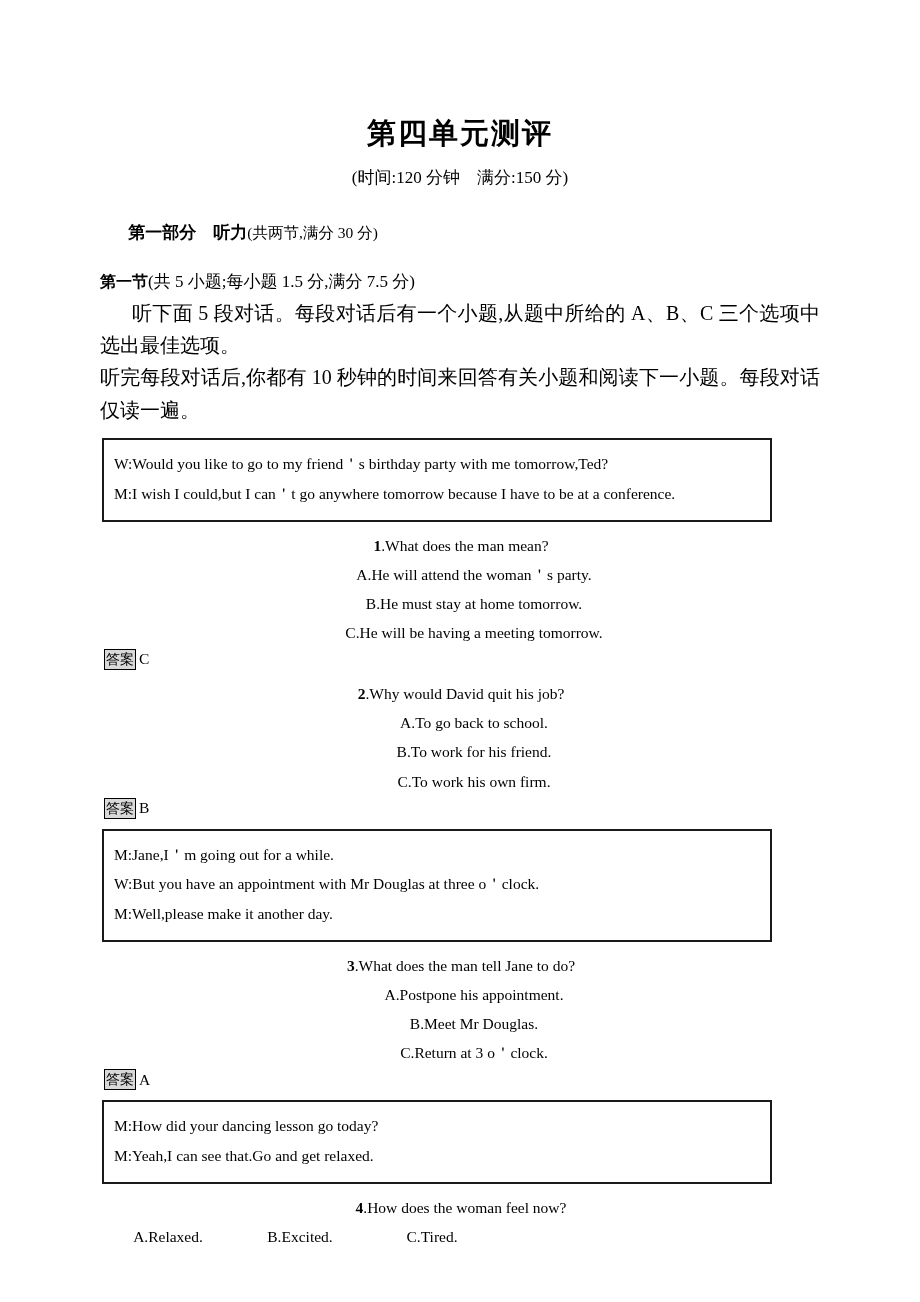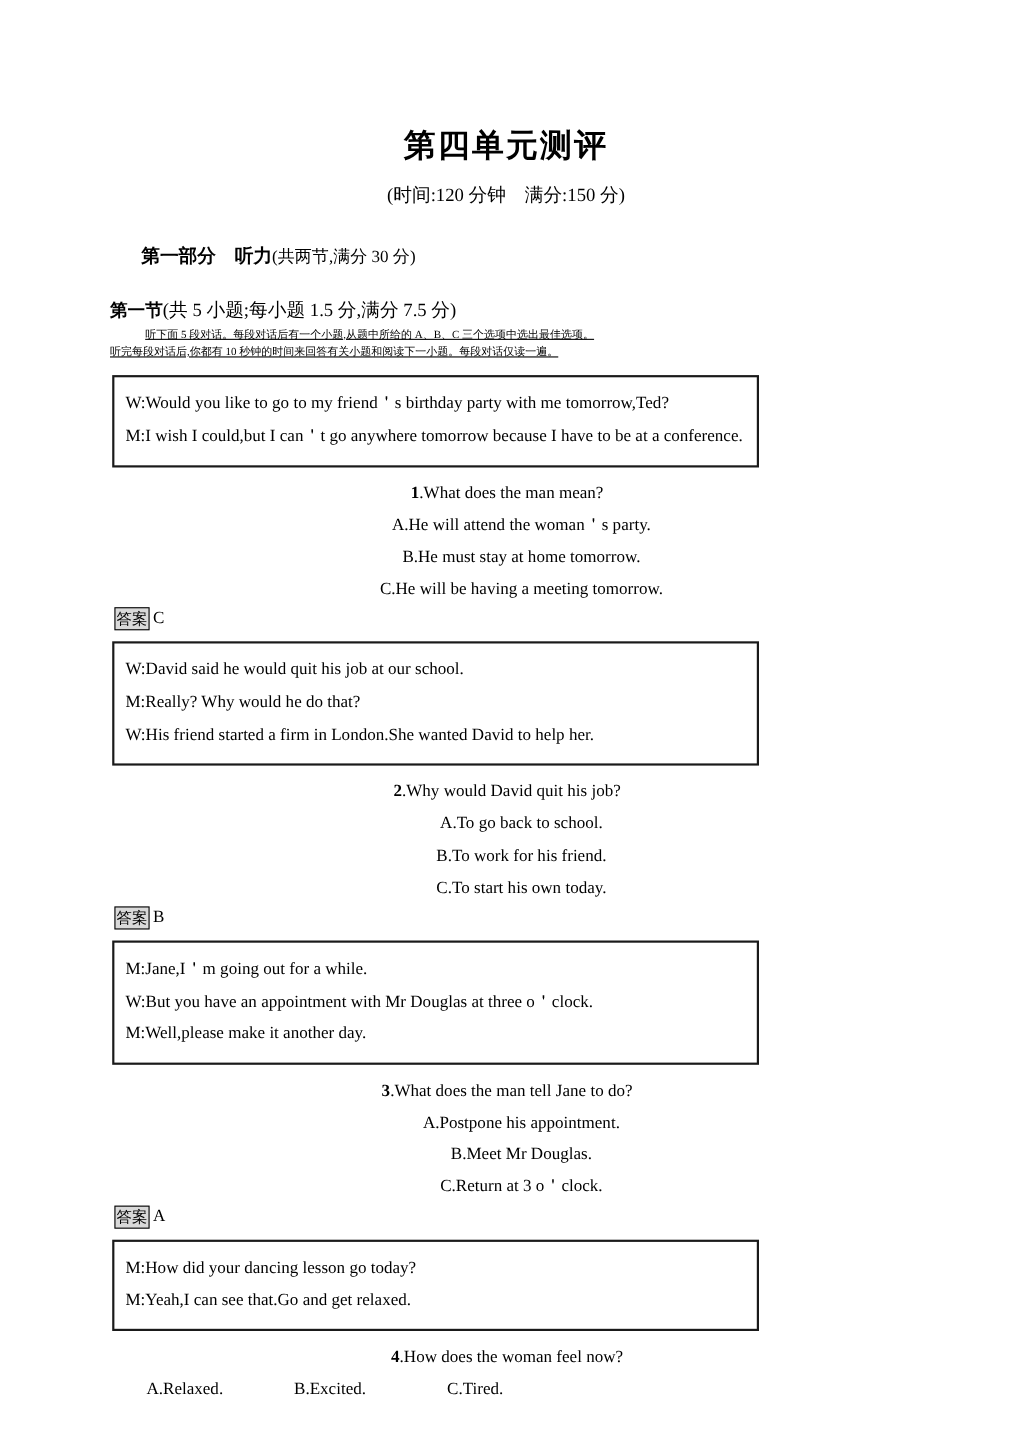--- a/index.html
+++ b/index.html
@@ -68,33 +68,32 @@
     margin: 6px 0 0 0;
     font-family: "Liberation Sans", "DejaVu Sans", sans-serif;
   }
   .section-heading .sub {
     font-weight: normal;
     font-size: 17px;
     font-family: "Liberation Serif", "DejaVu Serif", serif;
   }
 
   .instructions {
-    font-size: 10px;
+    font-size: 20px;
     line-height: 1.62;
     margin: 4px 0 12px 0;
     text-align: justify;
-    text-decoration: underline;
   }
   .instructions .first-line { text-indent: 32px; display: block; }
 
   
   .dialogue-box {
     border: 2px solid #1a1a1a;
     box-sizing: border-box;
-    width: 588px;
+    width: 670px;
     margin: 10px 0 0 2px;
     padding: 9px 10px 11px 10px;
   }
   .dialogue-line {
     font-size: 15.5px;
     line-height: 1.92;
     white-space: nowrap;
   }
 
   
@@ -174,30 +173,25 @@
       <div class="q-stem"><span class="qnum">1</span><span>.What does the man mean?</span></div>
       <div class="q-option">A.He will attend the woman＇s party.</div>
       <div class="q-option">B.He must stay at home tomorrow.</div>
       <div class="q-option">C.He will be having a meeting tomorrow.</div>
       <div class="answer-row">
         <span class="answer-badge">答案</span>
           <span class="answer-value">C</span>
       </div>
     </div>
 
-    <div class="dialogue-box">
-      <div class="dialogue-line">W:David said he would quit his job at our school.</div>
-      <div class="dialogue-line">M:Really? Why would he do that?</div>
-      <div class="dialogue-line">W:His friend started a firm in London.She wanted David to help her.</div>
-    </div>
     <div class="question">
       <div class="q-stem"><span class="qnum">2</span><span>.Why would David quit his job?</span></div>
       <div class="q-option">A.To go back to school.</div>
       <div class="q-option">B.To work for his friend.</div>
-      <div class="q-option">C.To start his own today.</div>
+      <div class="q-option">C.To work his own firm.</div>
       <div class="answer-row">
         <span class="answer-badge">答案</span>
           <span class="answer-value">B</span>
       </div>
     </div>
 
     <div class="dialogue-box">
       <div class="dialogue-line">M:Jane,I＇m going out for a while.</div>
       <div class="dialogue-line">W:But you have an appointment with Mr Douglas at three o＇clock.</div>
       <div class="dialogue-line">M:Well,please make it another day.</div>

